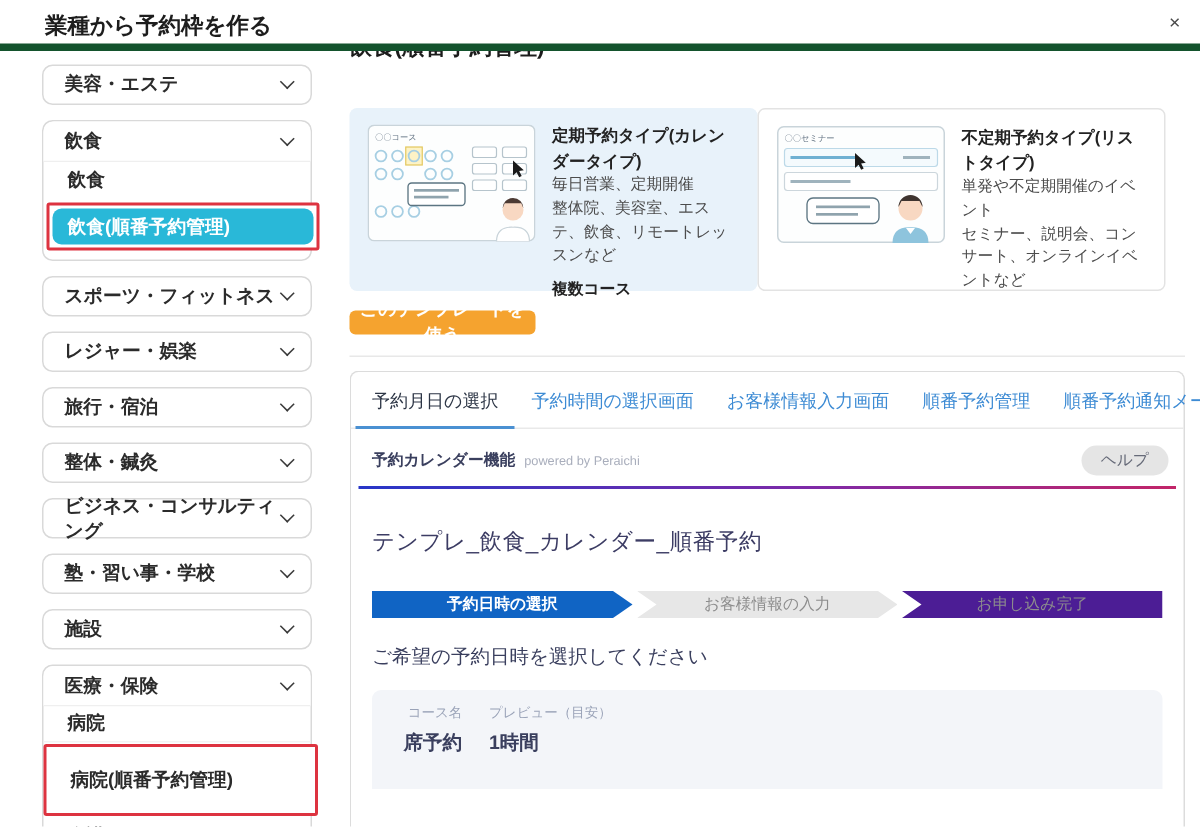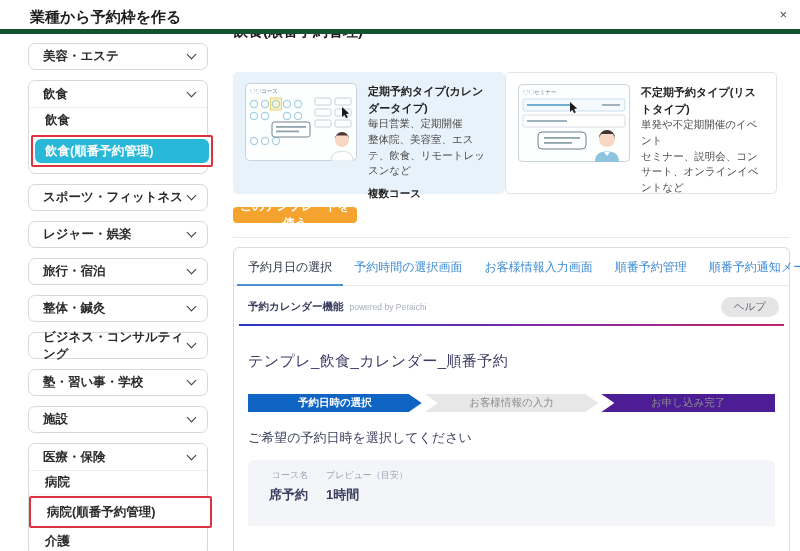--- a/index.html
+++ b/index.html
@@ -21,21 +21,21 @@
     padding:0 12px 0 14px; font-size:12.5px; font-weight:bold; color:#2b2b2b; background:#fff; cursor:pointer;
   }
   .sb-item { border:1px solid #d9d9d9; margin-bottom:10px; }
   .sb-group { border:1px solid #d9d9d9; border-radius:7px; margin-bottom:10px; background:#fff; padding-bottom:3px; overflow:visible; }
   .sb-head { border-bottom:1px solid #efefef; border-radius:7px 7px 0 0; }
   .sb-sub { height:24px; display:flex; align-items:center; padding-left:16px; font-size:12.5px; font-weight:bold; color:#2b2b2b; cursor:pointer; }
   .sb-sub.sep { border-bottom:1px solid #f3f3f3; }
   .chev { width:7px; height:7px; border-right:1.8px solid #3a3a3a; border-bottom:1.8px solid #3a3a3a; transform:rotate(45deg); margin-top:-4px; flex:none; }
   .red-box { border:2px solid #dd3340; margin:3px -6px 3px 2px; padding:2px; border-radius:2px; background:#fff; }
   .red-box.full { margin:1px -5px 1px 0; padding:0; }
-  .red-box.full .sb-sub { height:28px; }
+  .red-box.full .sb-sub { height:44px; }
   .pill { background:#29b8d8; color:#fff; border-radius:6px; height:24px; display:flex; align-items:center; padding-left:10px; font-size:12.5px; font-weight:bold; cursor:pointer; }
 
   
   .main { position:absolute; left:233px; top:14px; width:557px; }
   .main-heading { margin-top:8px; font-size:15px; font-weight:bold; color:#1c1c1c; }
   .cards { display:flex; gap:0; margin-top:31px; }
   .card { width:272px; height:122px; border-radius:5px; padding:11px 12px; display:flex; }
   .card.blue { background:#e8f2fa; }
   .card.white { background:#fff; border:1px solid #e3e3e3; }
   .thumb { flex:none; width:112px; height:78px; }

